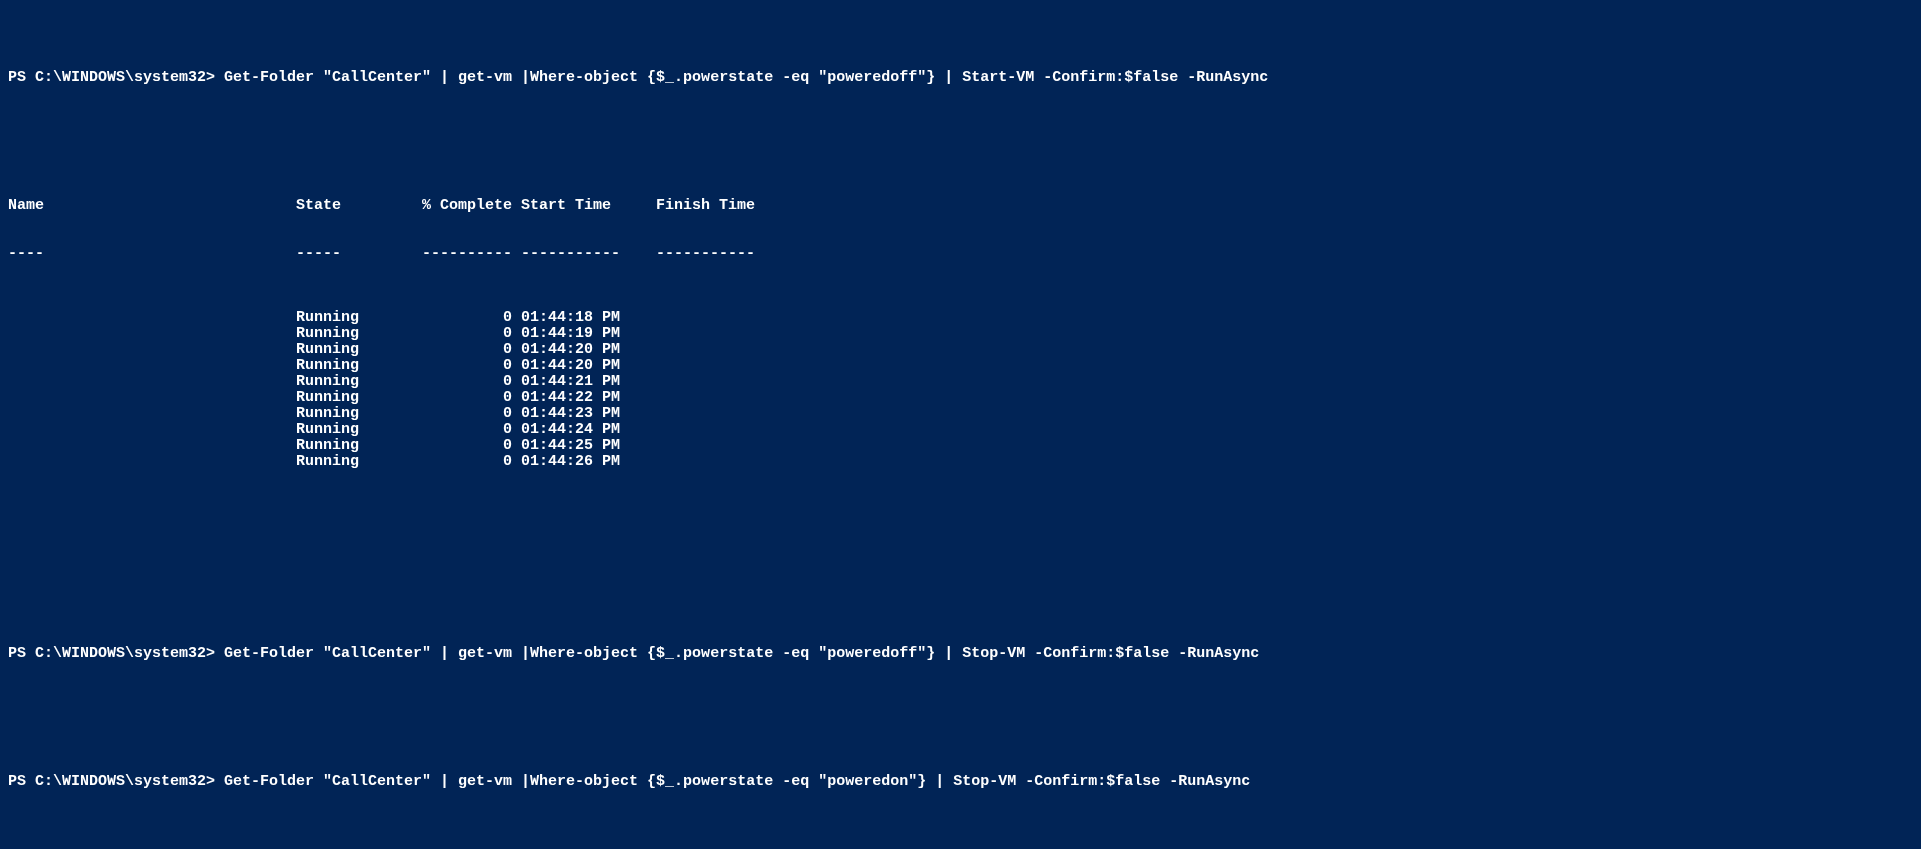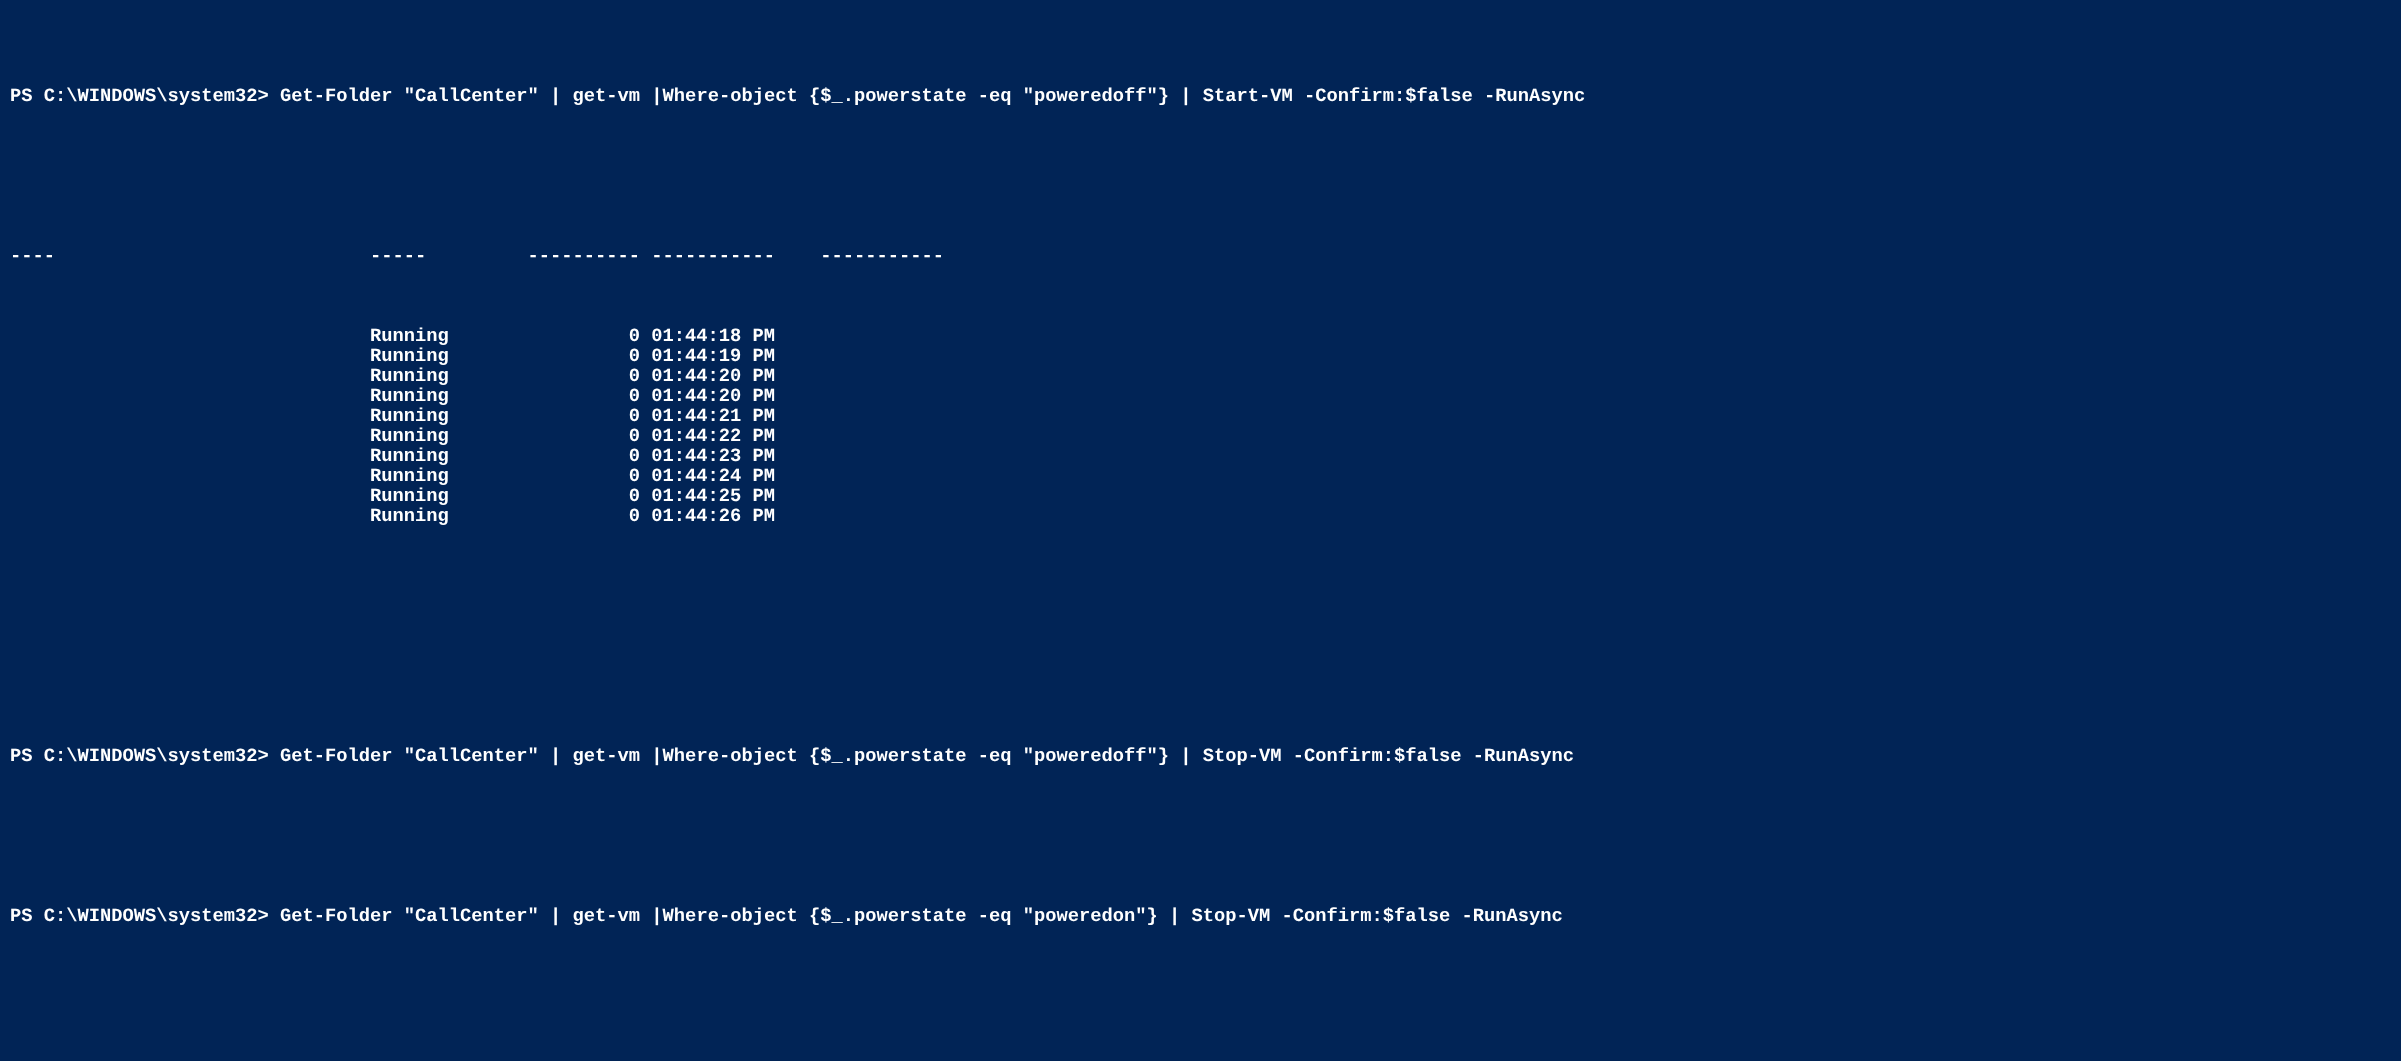--- a/index.html
+++ b/index.html
@@ -23,20 +23,21 @@
 </head>
 <body>
 
 <div class="terminal">
 
   
   <span class="prompt-line"><span>PS C:\WINDOWS\system32&gt; </span><span>Get-Folder "CallCenter" | get-vm |Where-object {$_.powerstate -eq "poweredoff"} | Start-VM -Confirm:$false -RunAsync</span></span>
   <span class="blank"></span>
 
   
+  <span class="prompt-line" id="t1-header">Name                            State         % Complete Start Time     Finish Time</span>
   <span class="prompt-line" id="t1-divider">----                            -----         ---------- -----------    -----------</span>
   
   <div id="t1-rows"><span class="prompt-line">                                Running                0 01:44:18 PM    </span><span class="prompt-line">                                Running                0 01:44:19 PM    </span><span class="prompt-line">                                Running                0 01:44:20 PM    </span><span class="prompt-line">                                Running                0 01:44:20 PM    </span><span class="prompt-line">                                Running                0 01:44:21 PM    </span><span class="prompt-line">                                Running                0 01:44:22 PM    </span><span class="prompt-line">                                Running                0 01:44:23 PM    </span><span class="prompt-line">                                Running                0 01:44:24 PM    </span><span class="prompt-line">                                Running                0 01:44:25 PM    </span><span class="prompt-line">                                Running                0 01:44:26 PM    </span></div>
 
   <span class="blank"></span>
   <span class="blank"></span>
 
   
   <span class="prompt-line"><span>PS C:\WINDOWS\system32&gt; </span><span>Get-Folder "CallCenter" | get-vm |Where-object {$_.powerstate -eq "poweredoff"} | Stop-VM -Confirm:$false -RunAsync</span></span>
   <span class="blank"></span>

